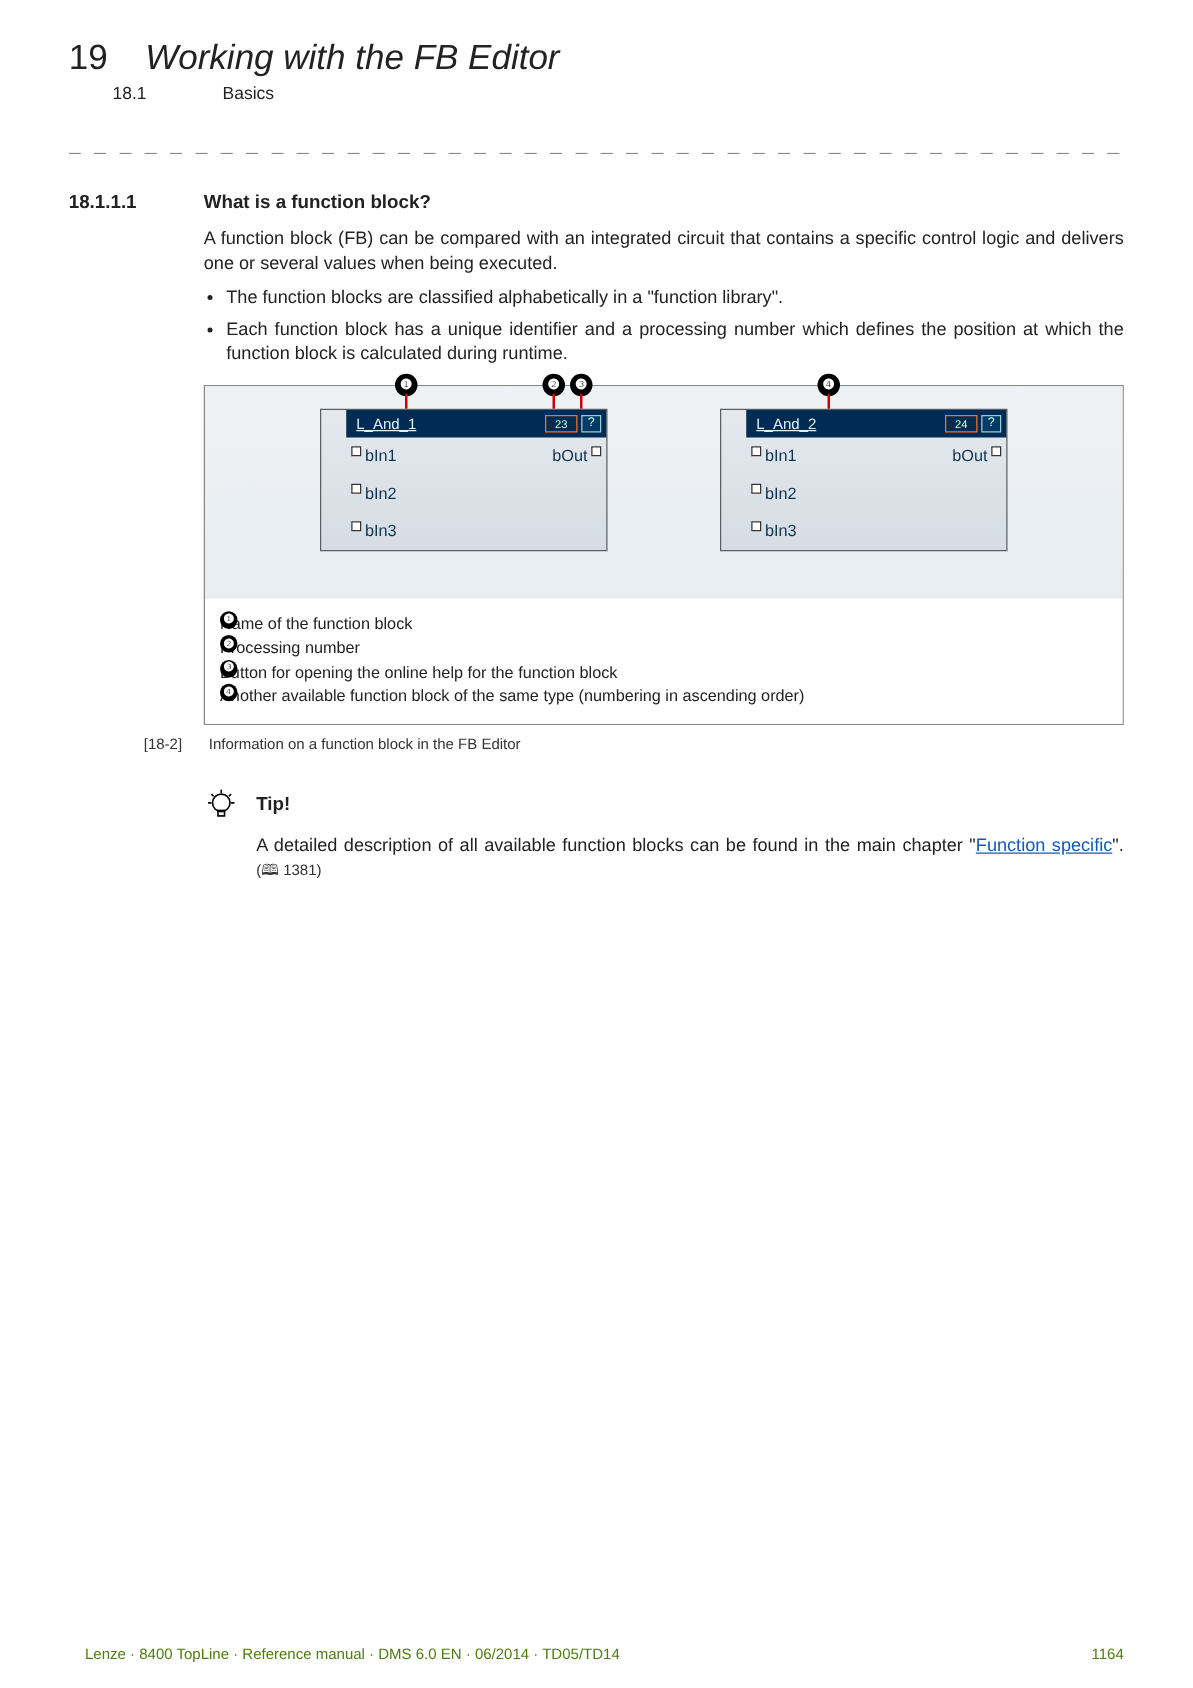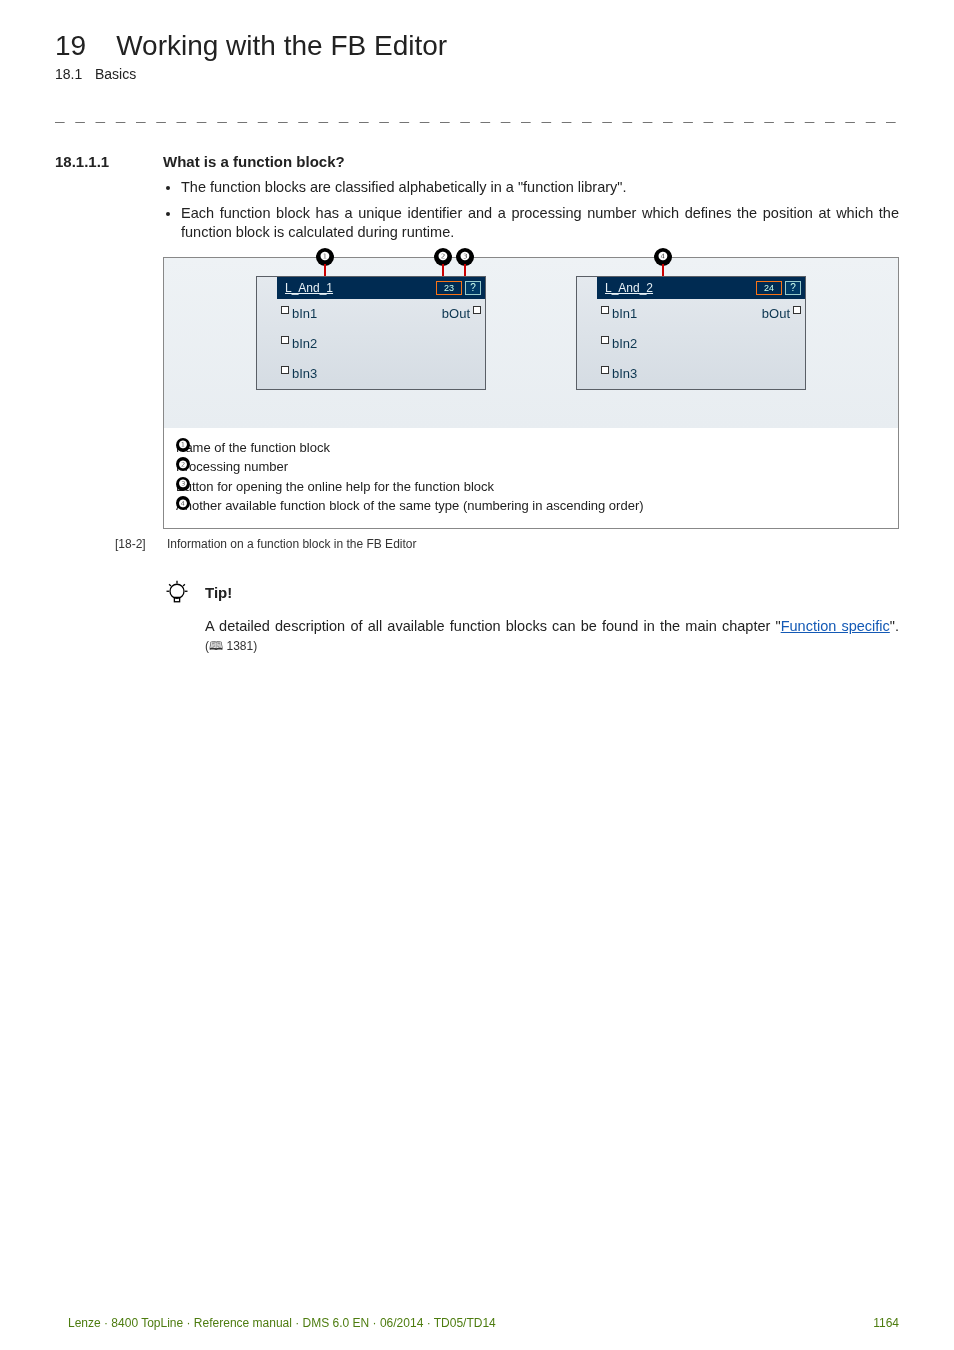--- a/index.html
+++ b/index.html
@@ -9,22 +9,22 @@
     height: 1350px;
     font-family: "Segoe UI", "Helvetica Neue", Arial, sans-serif;
     font-size: 14px;
     color: #222;
     background: #fff;
     position: relative;
     padding: 30px 55px 0 55px;
   }
   .chapter-line { display: flex; align-items: baseline; gap: 30px; }
   .chapter-num { font-size: 28px; font-weight: 400; }
-  .chapter-title { font-size: 28px; font-weight: 400; }
-  .sub-line { display: flex; align-items: baseline; margin-top: 4px; font-size: 14px; }
+  .chapter-title { font-size: 28px; font-weight: 400; font-style: italic; }
+  .sub-line { display: flex; align-items: baseline; gap: 48px; margin-top: 4px; font-size: 14px; margin-left: 35px; }
   .sub-num { width: 40px; }
   .dashes {
     margin-top: 22px;
     font-family: monospace;
     letter-spacing: 0.5px;
     white-space: nowrap;
     overflow: hidden;
     font-size: 16px;
     color: #222;
   }
@@ -127,20 +127,21 @@
 </div>
 
 <div class="dashes">_ _ _ _ _ _ _ _ _ _ _ _ _ _ _ _ _ _ _ _ _ _ _ _ _ _ _ _ _ _ _ _ _ _ _ _ _ _ _ _ _ _ _ _ _ _ _ _ _ _ _ _ _ _ _ _ _ _ _ _ _ _ _ _</div>
 
 <div class="section-row">
   <div class="section-num">18.1.1.1</div>
   <div class="section-title">What is a function block?</div>
 </div>
 
 <div class="body-col">
+  <div class="para">A function block (FB) can be compared with an integrated circuit that contains a specific control logic and delivers one or several values when being executed.</div>
   <ul class="bullets">
     <li>The function blocks are classified alphabetically in a "function library".</li>
     <li>Each function block has a unique identifier and a processing number which defines the position at which the function block is calculated during runtime.</li>
   </ul>
 
   <div class="figure-box">
     <div class="fig-canvas">
 
       <div class="fb-wrap">
 

